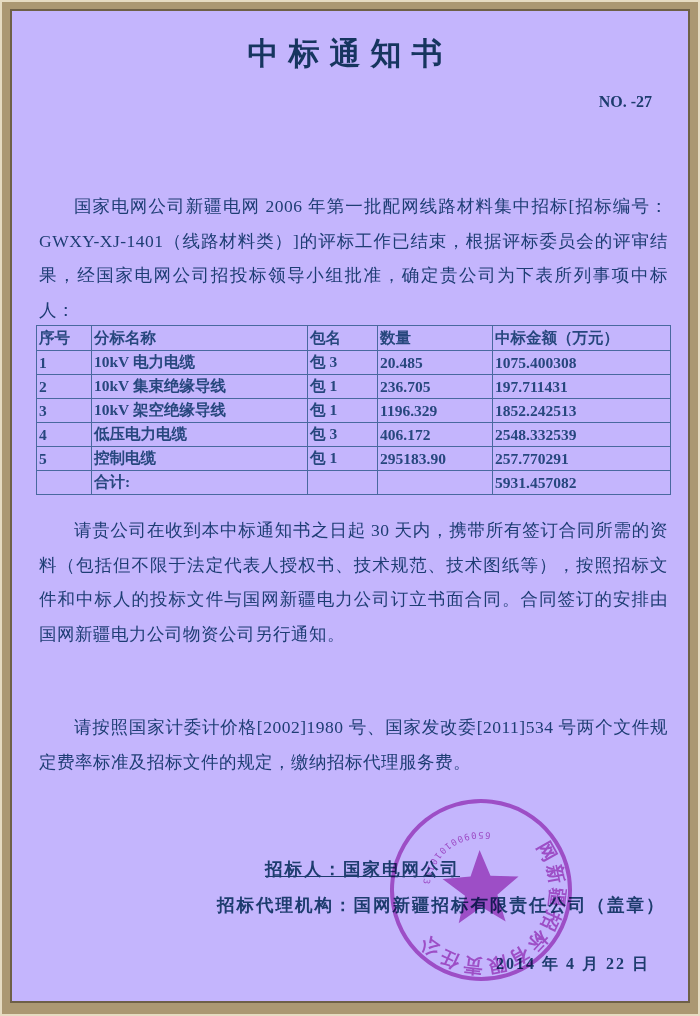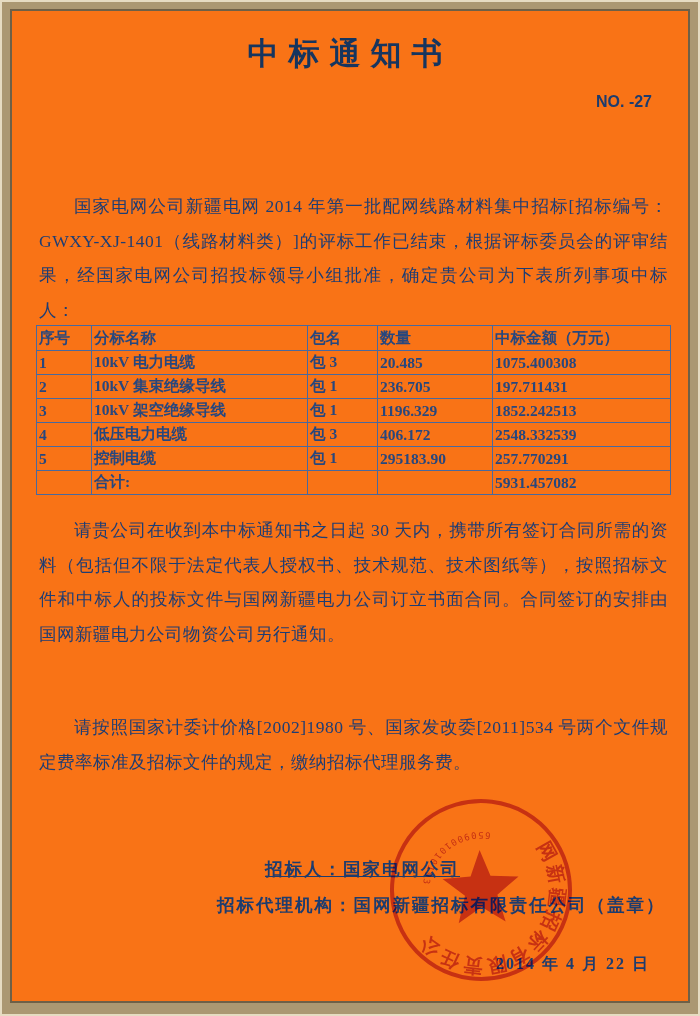--- a/index.html
+++ b/index.html
@@ -10,37 +10,37 @@
   .scan-frame {
     position:relative;
     width:700px; height:1016px;
     background:#ab9872;
     padding:9px 10px 13px 10px;
     box-shadow: inset 0 0 0 2px #e6dcc2;
   }
   .page {
     position:relative;
     width:100%; height:100%;
-    background:#f97316;
+    background:#c4b5fd;
     border:2px solid #6e6047;
     overflow:hidden;
     color:#1e3d74;
   }
   .doc-title {
     position:absolute; top:22px; left:0; right:0;
     text-align:center;
     font-size:31px; font-weight:bold;
     letter-spacing:10px;
     color:#16355f;
     font-family:"Liberation Sans","DejaVu Sans",sans-serif;
   }
   .doc-no {
     position:absolute; top:82px; right:36px;
     font-size:16px; font-weight:bold;
-    font-family:Liberation Sans, sans-serif;
+    font-family:Liberation Serif, serif;
     color:#1d3c6e;
   }
   .recipient {
     position:absolute; top:116px; left:27px;
     font-size:17px; font-weight:bold;
     border-bottom:2px solid #1e3d74;
     padding-bottom:3px;
     letter-spacing:2px;
     color:#1c3a70;
   }
@@ -107,21 +107,21 @@
 <body>
 
 <div class="scan-frame">
   <div class="page">
 
     <div class="doc-title">中标通知书</div>
 
     <div class="doc-no">NO. -27</div>
 
 
-    <div class="para para-1">国家电网公司新疆电网 2014 年第一批配网线路材料集中招标[招标编号：GWXY-XJ-1401（线路材料类）]的评标工作已结束，根据评标委员会的评审结果，经国家电网公司招投标领导小组批准，确定贵公司为下表所列事项中标人：</div>
+    <div class="para para-1">国家电网公司新疆电网 2006 年第一批配网线路材料集中招标[招标编号：GWXY-XJ-1401（线路材料类）]的评标工作已结束，根据评标委员会的评审结果，经国家电网公司招投标领导小组批准，确定贵公司为下表所列事项中标人：</div>
 
     <table class="bid-table">
       <colgroup>
         <col class="col-seq">
           <col class="col-name">
           <col class="col-pkg">
           <col class="col-qty">
           <col class="col-amt">
       </colgroup>
       <tbody>

